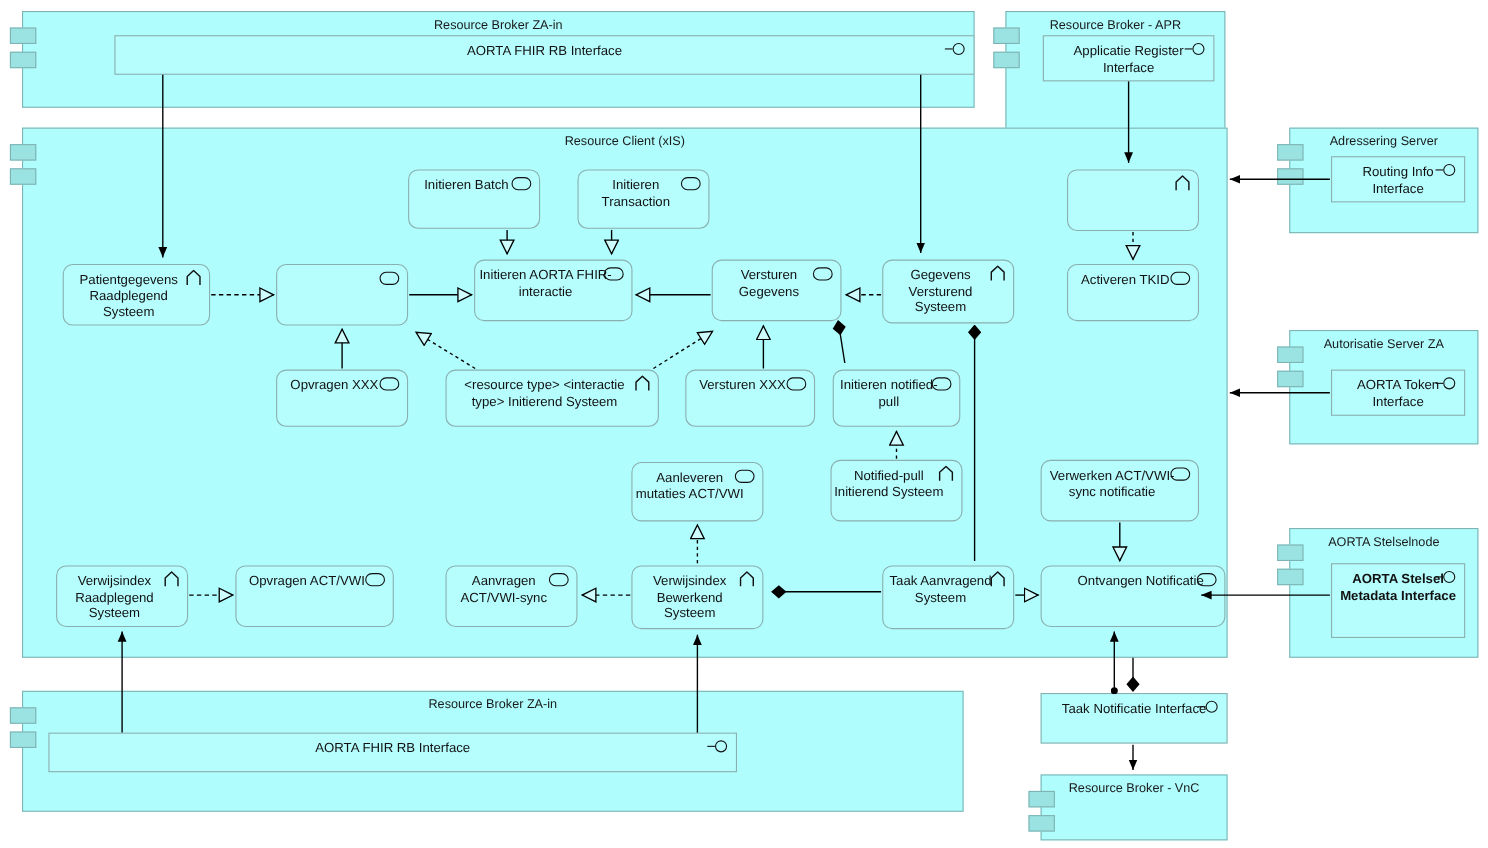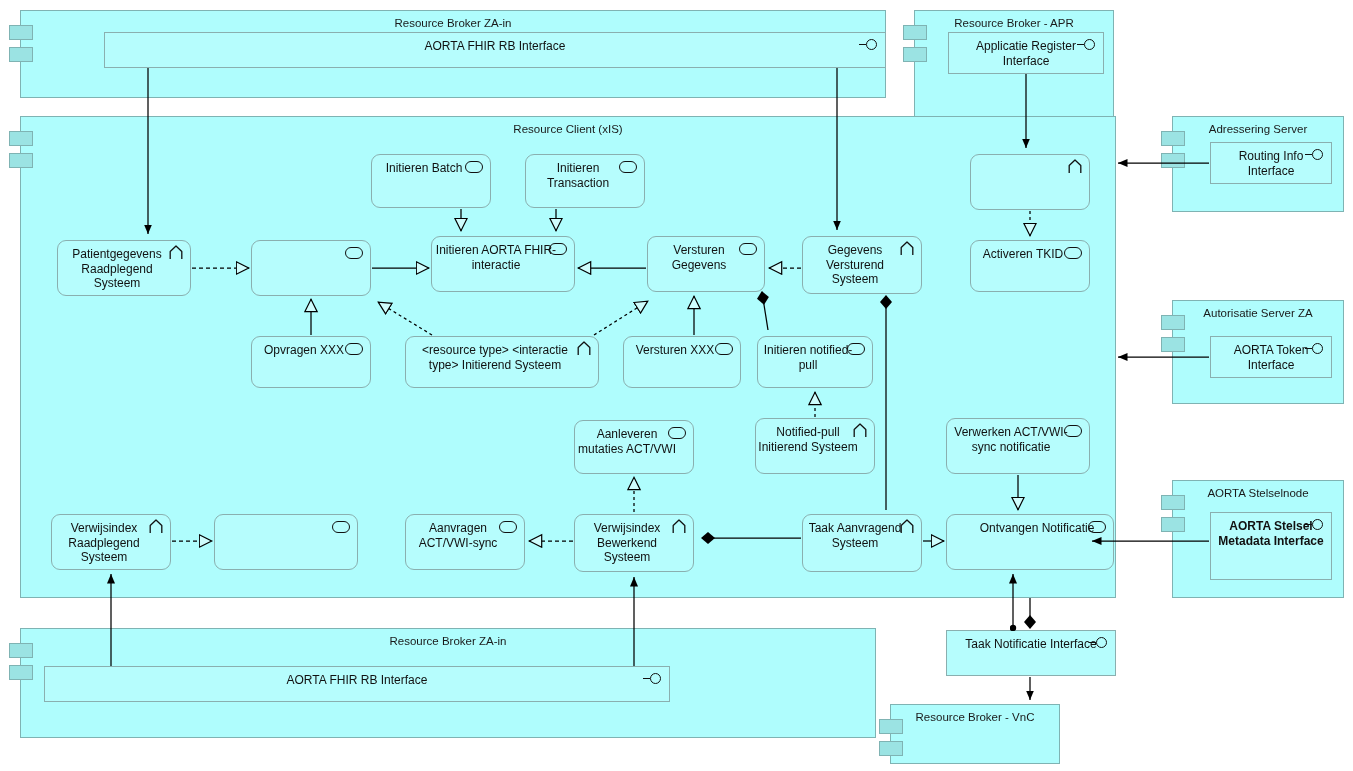--- a/index.html
+++ b/index.html
@@ -134,21 +134,21 @@
         </div>
         <div class="ctitle">AORTA Stelselnode</div>
       </div>
       <div class="container" style="left: 20px; top: 628px; width: 856px; height: 110px;">
         <div class="comp-tabs">
           <i></i>
           <i></i>
         </div>
         <div class="ctitle">Resource Broker ZA-in</div>
       </div>
-      <div class="container" style="left: 890px; top: 704px; width: 170px; height: 60px;">
+      <div class="container" style="left: 946px; top: 704px; width: 170px; height: 60px;">
         <div class="comp-tabs">
           <i></i>
           <i></i>
         </div>
         <div class="ctitle">Resource Broker - VnC</div>
       </div>
     </div>
 
   <div id="interfaces-layer">
       <div class="el" style="left: 104px; top: 32px; width: 782px; height: 36px;">
@@ -311,20 +311,21 @@
           <div class="ic-func"></div>
         </div>
       </div>
       <div class="el rounded" style="left: 51px; top: 514px; width: 120px; height: 56px;">
         <div class="lbl" style="padding-right:14px;">Verwijsindex Raadplegend Systeem</div>
         <div class="ic" style="right:7px;top:4px;"><svg viewBox="0 0 14 15" width="14" height="15" aria-hidden="true">
             <path d="M1.2,14 L1.2,6.4 L7,1 L12.8,6.4 L12.8,14" fill="none" stroke="#111" stroke-width="1.3" stroke-linejoin="round"></path>
           </svg></div>
       </div>
       <div class="el rounded" style="left: 214px; top: 514px; width: 144px; height: 56px;">
+        <div class="lbl" style="padding-right:14px;">Opvragen ACT/VWI</div>
         <div class="ic" style="right:7px;">
           <div class="ic-func"></div>
         </div>
       </div>
       <div class="el rounded" style="left: 405px; top: 514px; width: 120px; height: 56px;">
         <div class="lbl" style="padding-right:14px;">Aanvragen ACT/VWI-sync</div>
         <div class="ic" style="right:7px;">
           <div class="ic-func"></div>
         </div>
       </div>

